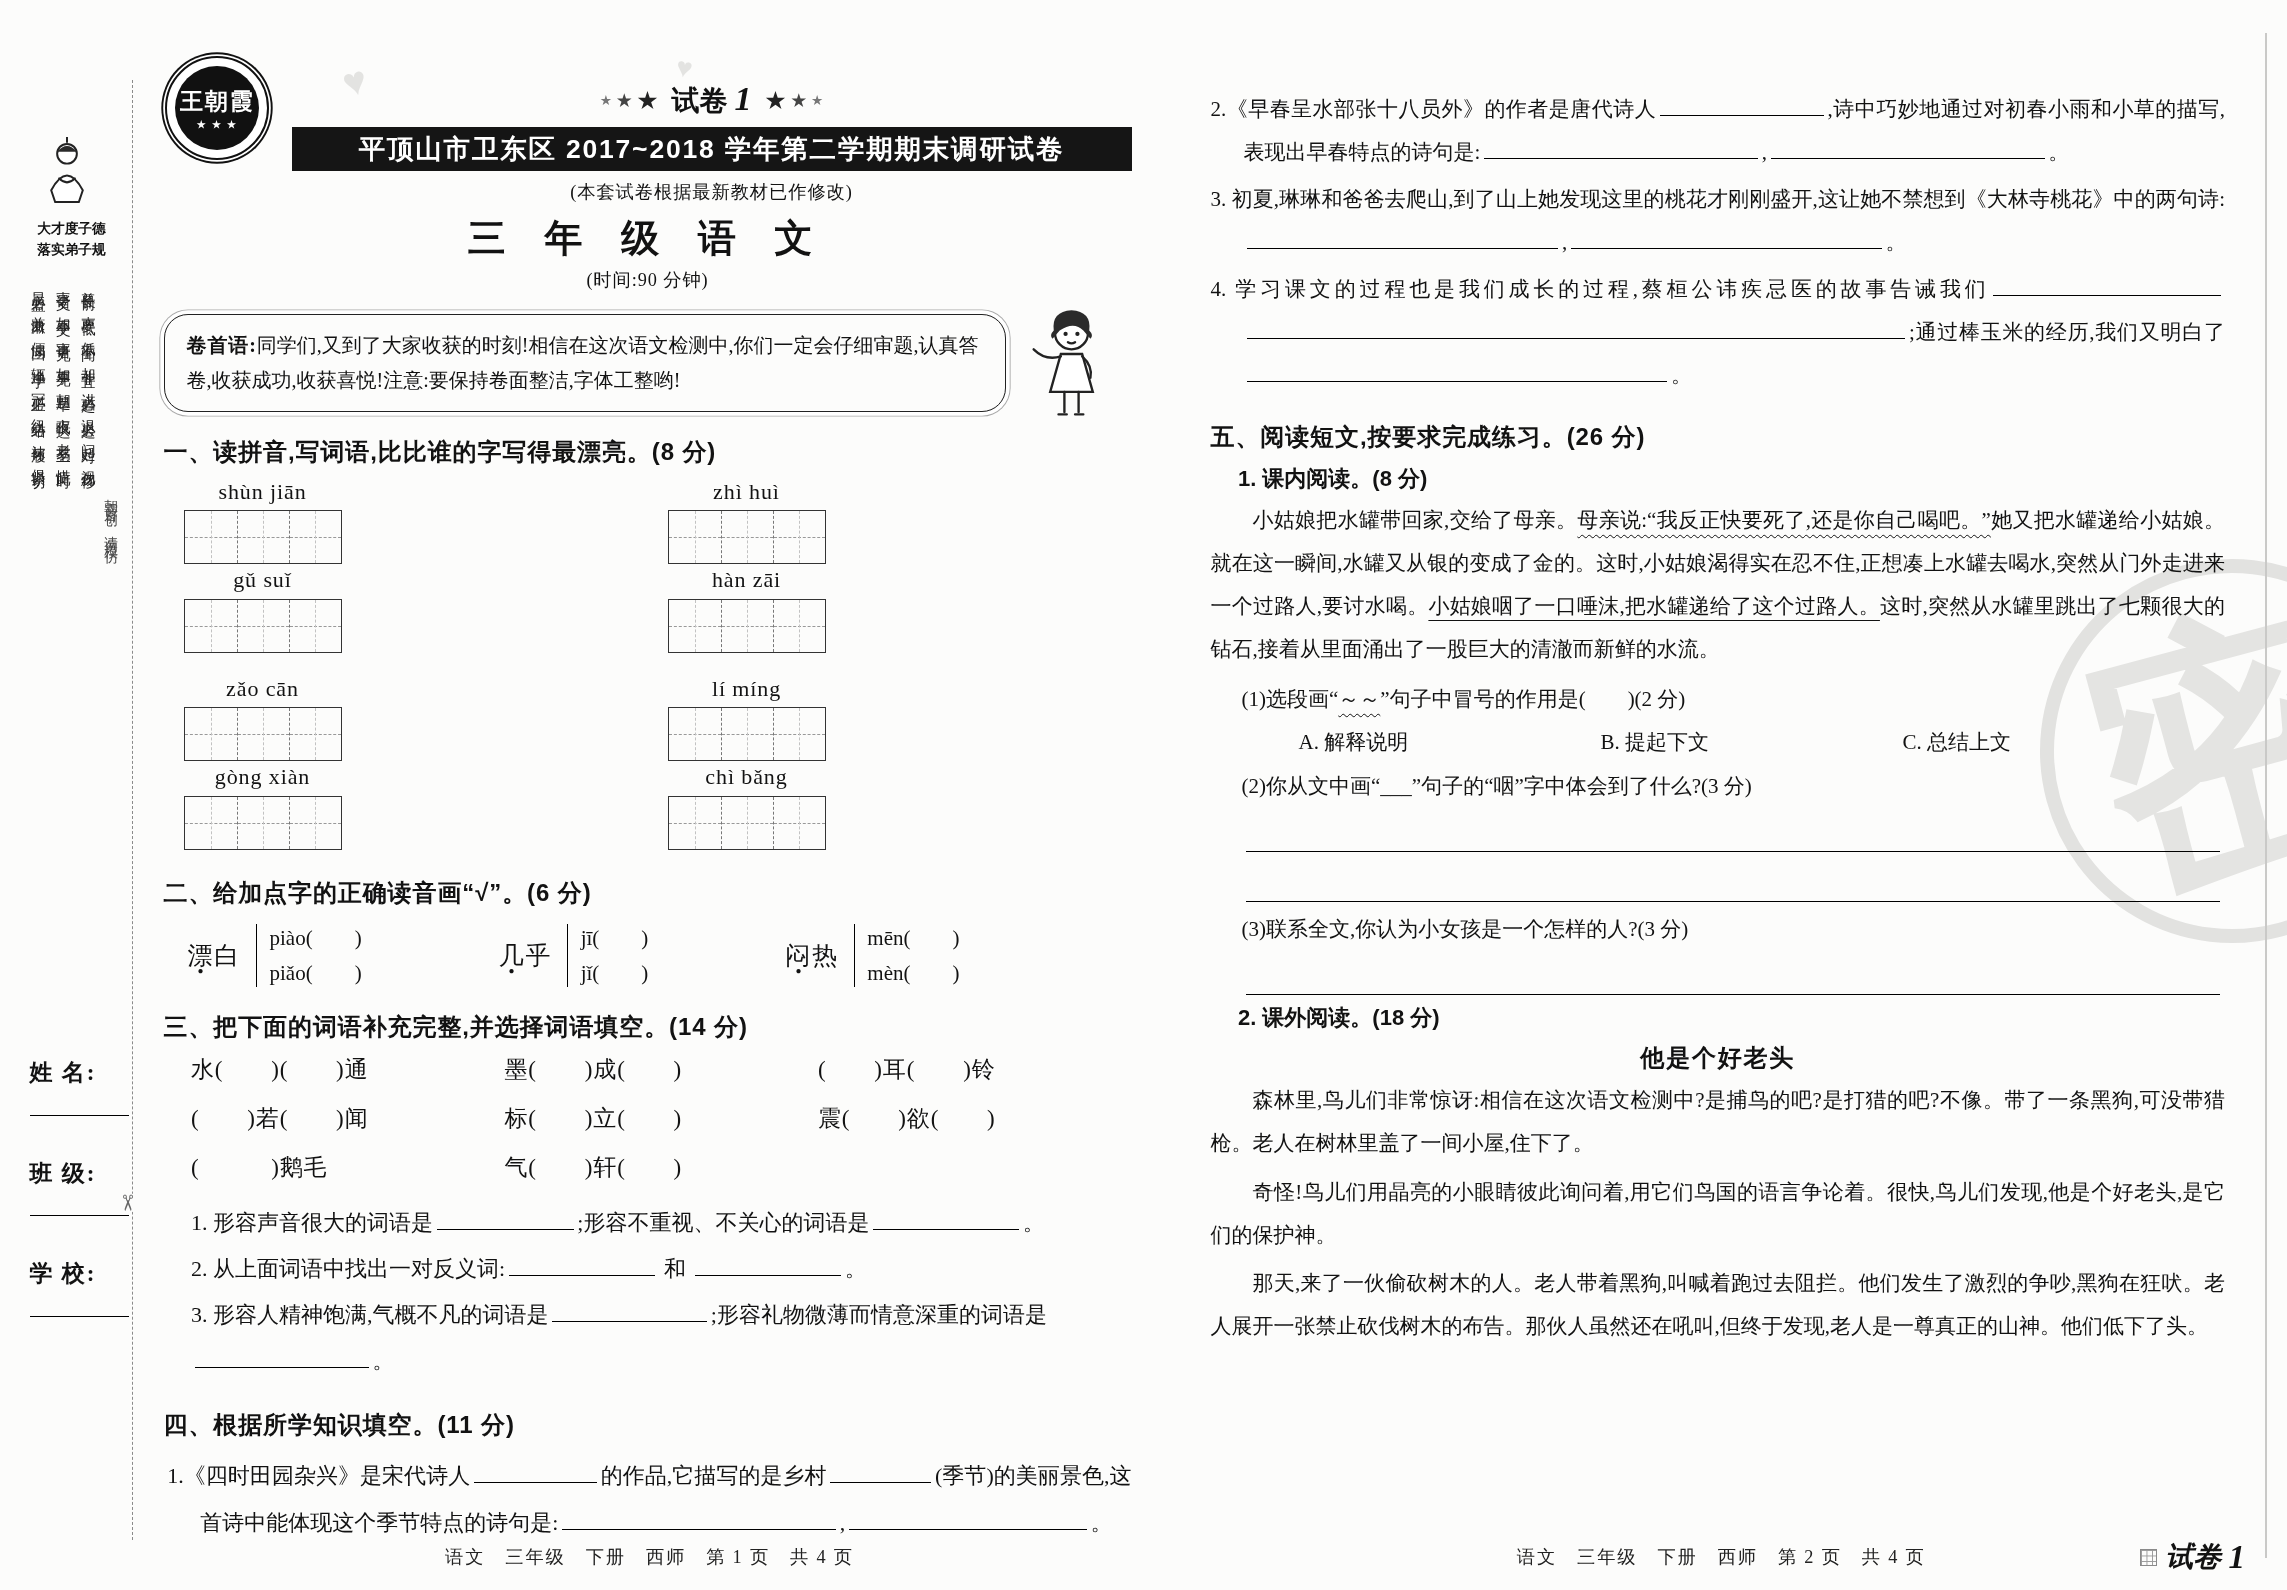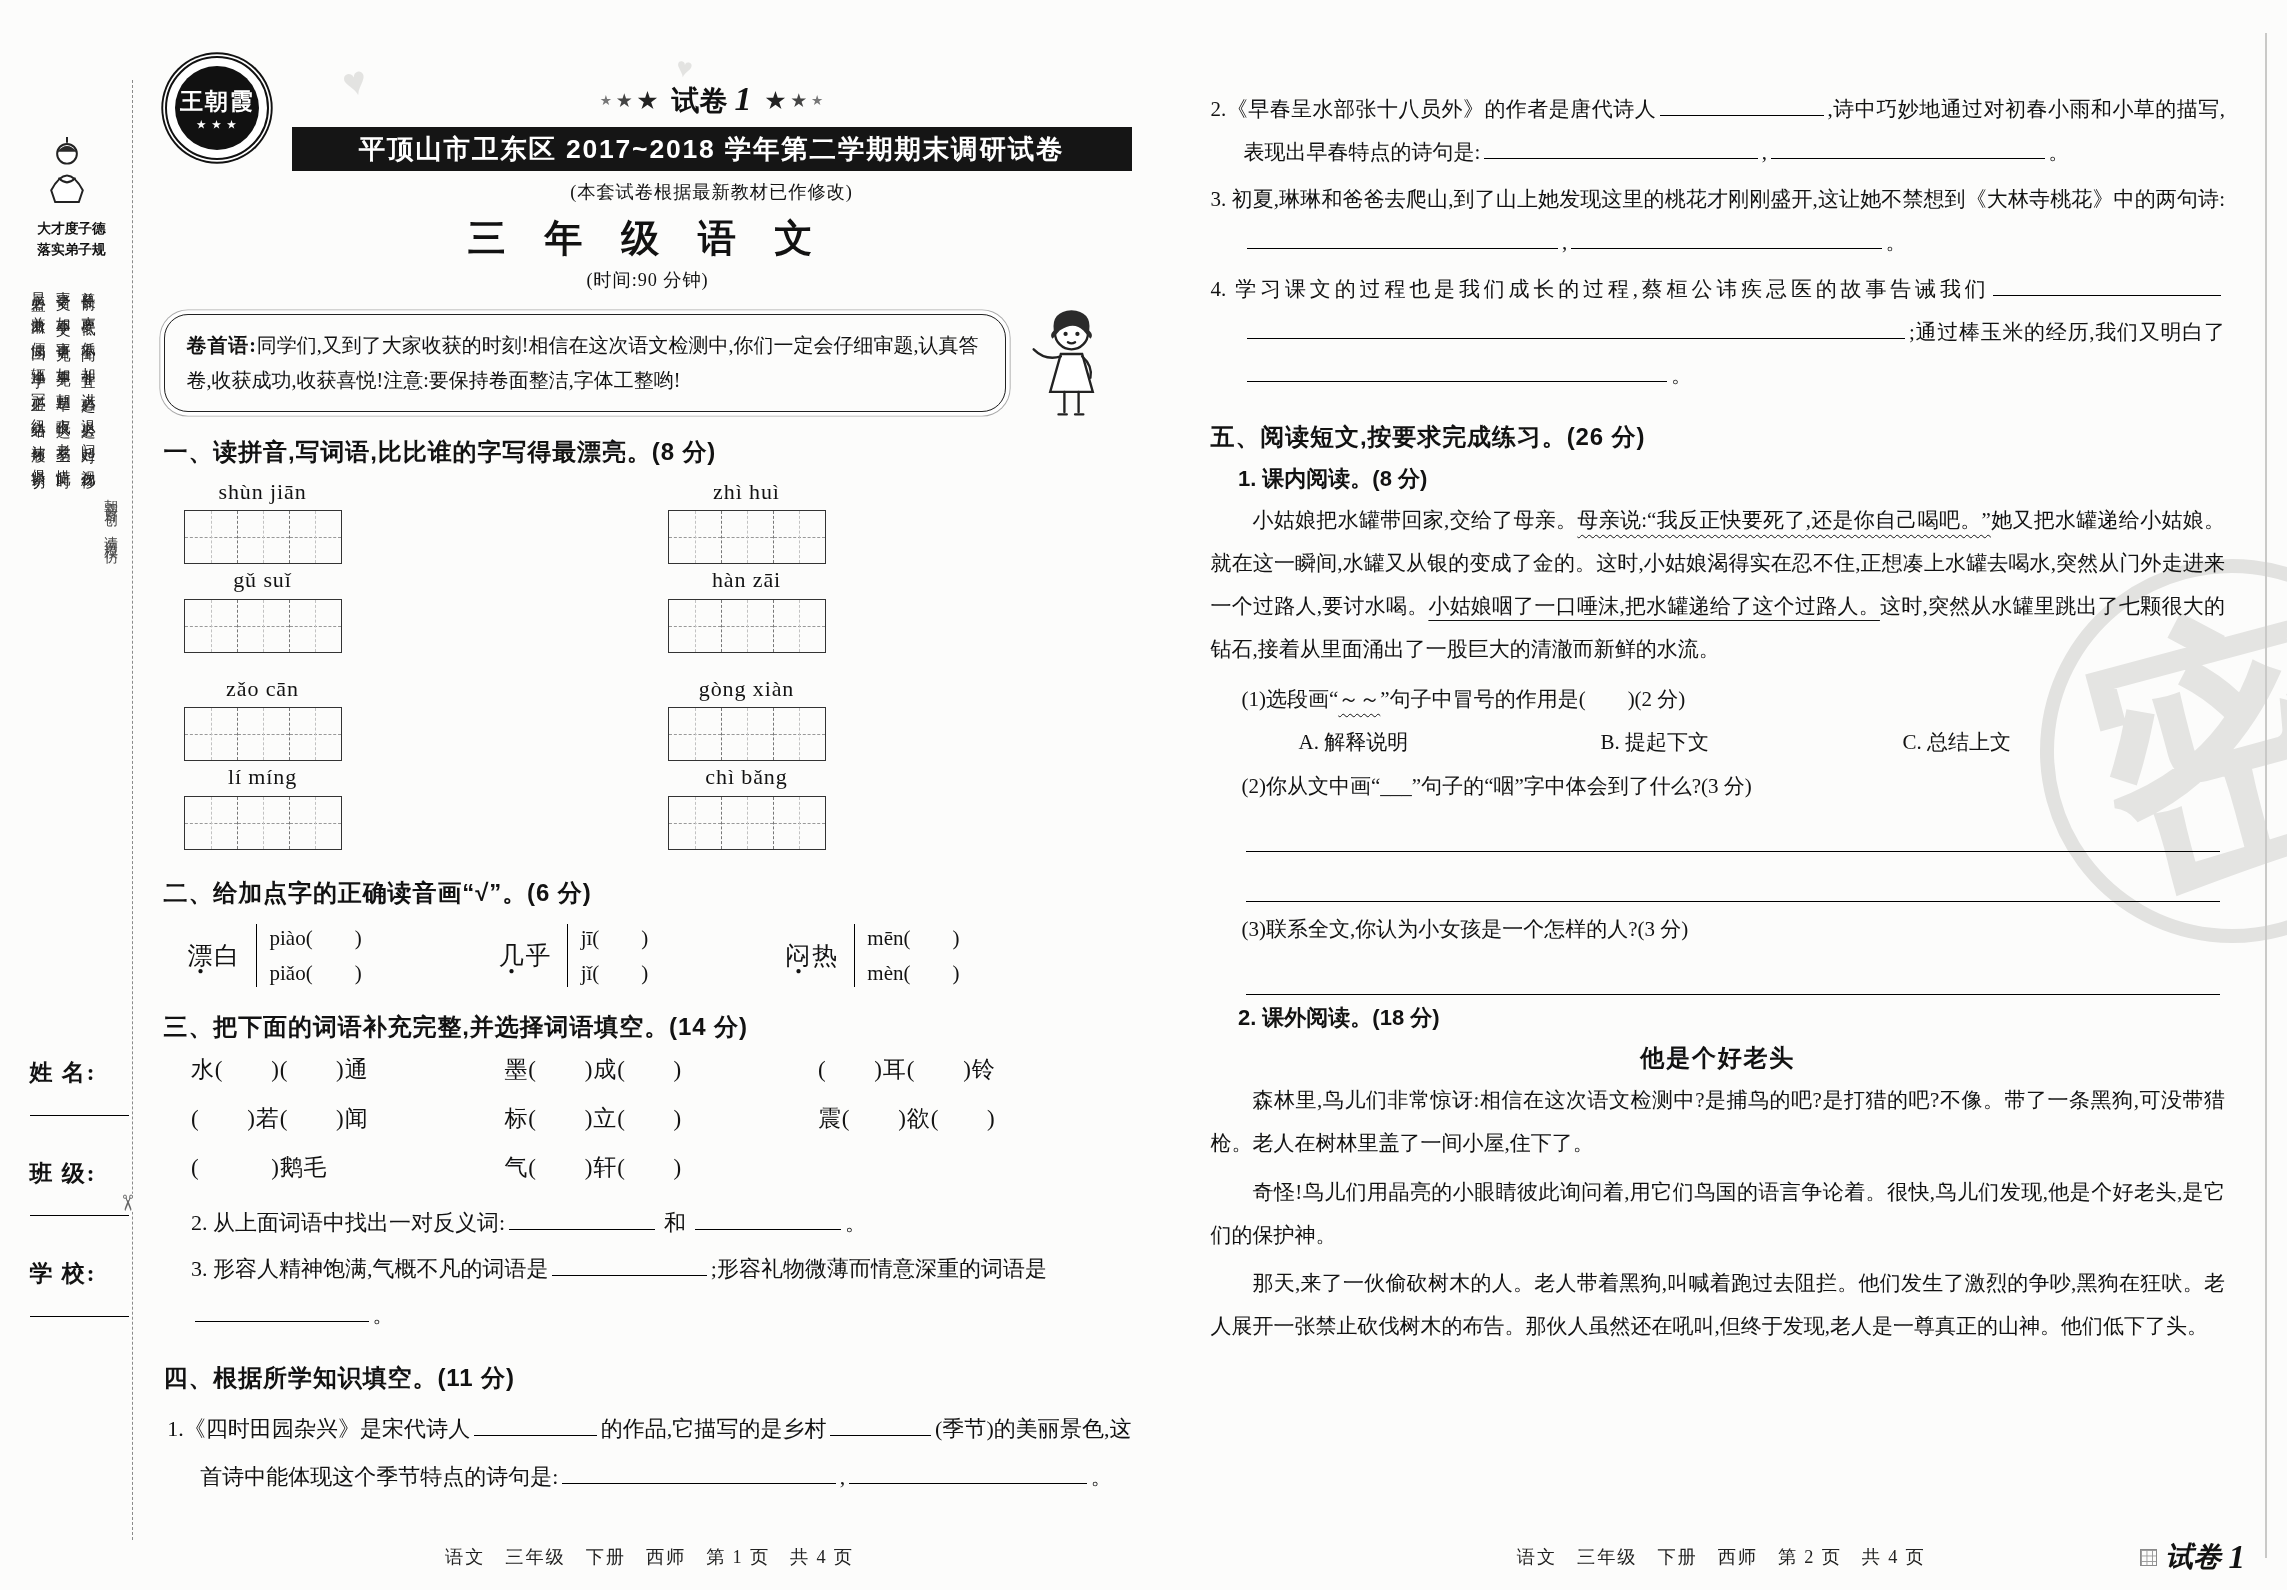--- a/index.html
+++ b/index.html
@@ -236,29 +236,29 @@
     <div class="py-row">
       <div class="py-group">
         <div class="pinyin">zǎo  cān</div>
         <div class="hz-grid">
             <span class="hz-cell"></span>
             <span class="hz-cell"></span>
             <span class="hz-cell"></span>
           </div>
       </div>
       <div class="py-group">
+        <div class="pinyin">lí  míng</div>
+        <div class="hz-grid">
+            <span class="hz-cell"></span>
+            <span class="hz-cell"></span>
+            <span class="hz-cell"></span>
+          </div>
+      </div>
+      <div class="py-group">
         <div class="pinyin">gòng  xiàn</div>
-        <div class="hz-grid">
-            <span class="hz-cell"></span>
-            <span class="hz-cell"></span>
-            <span class="hz-cell"></span>
-          </div>
-      </div>
-      <div class="py-group">
-        <div class="pinyin">lí  míng</div>
         <div class="hz-grid">
             <span class="hz-cell"></span>
             <span class="hz-cell"></span>
             <span class="hz-cell"></span>
           </div>
       </div>
       <div class="py-group">
         <div class="pinyin">chì  bǎng</div>
         <div class="hz-grid">
             <span class="hz-cell"></span>
@@ -297,20 +297,21 @@
     <div class="phrase-grid">
       <span>水(　　)(　　)通</span>
       <span>墨(　　)成(　　)</span>
       <span>(　　)耳(　　)铃</span>
       <span>(　　)若(　　)闻</span>
       <span>标(　　)立(　　)</span>
       <span>震(　　)欲(　　)</span>
       <span>(　　　)鹅毛</span>
       <span>气(　　)轩(　　)</span>
     </div>
+    <p class="numq"><span>1. 形容声音很大的词语是</span><span class="bl" style="width:137px"></span><span>;形容不重视、不关心的词语是</span><span class="bl" style="width:146px"></span><span>。</span></p>
     <p class="numq"><span>2. 从上面词语中找出一对反义词:</span><span class="bl" style="width:146px"></span> <span>和</span> <span class="bl" style="width:146px"></span><span>。</span></p>
     <p class="numq"><span>3. 形容人精神饱满,气概不凡的词语是</span><span class="bl" style="width:155px"></span><span>;形容礼物微薄而情意深重的词语是</span><span class="bl" style="width:174px"></span><span>。</span></p>
 
     <h2 class="section-title">四、根据所学知识填空。(11 分)</h2>
     <p class="fillq"><span>1.《四时田园杂兴》是宋代诗人</span><span class="bl" style="width:123px"></span><span>的作品,它描写的是乡村</span><span class="bl" style="width:101px"></span><span>(季节)的美丽景色,这首诗中能体现这个季节特点的诗句是:</span><span class="bl" style="width:274px"></span><span>,</span><span class="bl" style="width:238px"></span><span>。</span></p>
 
     <div class="page-footer">语文　三年级　下册　西师　第 1 页　共 4 页</div>
   </main>
 
   <main class="page page-right">

